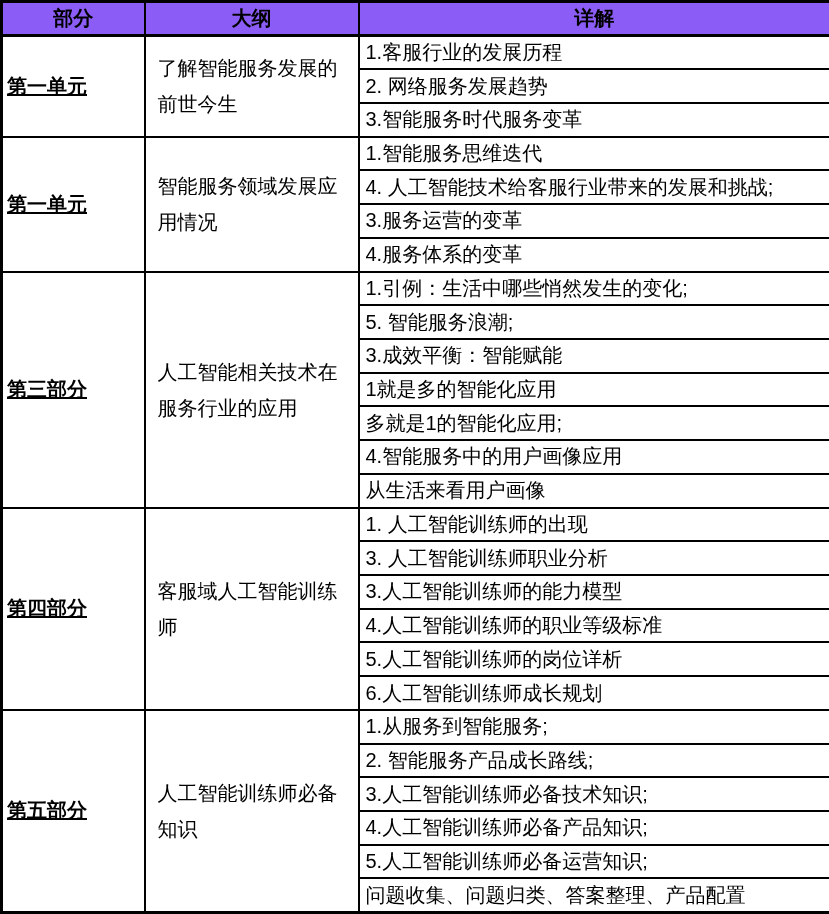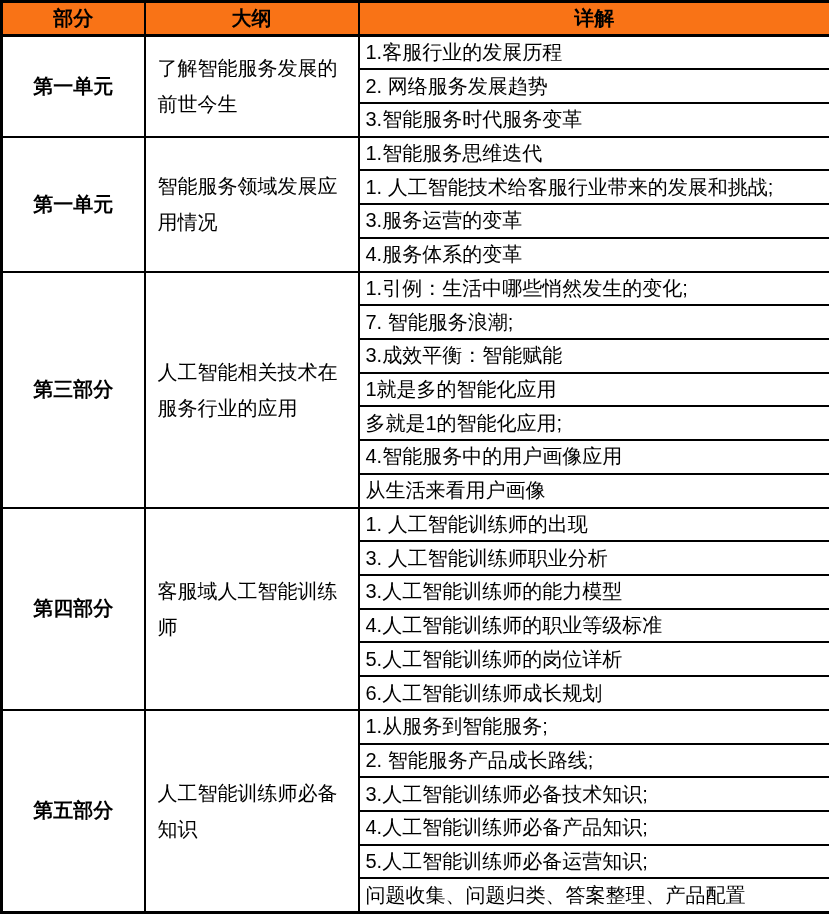--- a/index.html
+++ b/index.html
@@ -27,35 +27,36 @@
 
   table.outline-table th,
   table.outline-table td {
     border: 2px solid #000000;
     font-size: 20px;
     overflow: hidden;
   }
 
   
   table.outline-table thead th {
-    background: #f97316;
+    background: #8b5cf6;
     font-weight: bold;
     text-align: center;
     vertical-align: middle;
     height: 34px;
     border-bottom: 3px solid #000000;
     padding: 2px 4px;
   }
 
   
   td.part-cell {
     font-weight: bold;
-    text-align: center;
+    text-align: left;
     vertical-align: middle;
     padding: 0 4px;
+    text-decoration: underline;
   }
 
   
   td.outline-cell {
     font-weight: normal;
     vertical-align: middle;
     line-height: 1.8;
     padding: 0 12px;
   }
 
@@ -104,36 +105,36 @@
       <tr>
           <td class="detail-cell">3.智能服务时代服务变革</td>
         </tr>
 
       <tr>
         <td class="part-cell" rowspan="4">第一单元</td>
         <td class="outline-cell" rowspan="4">智能服务领域发展应用情况</td>
         <td class="detail-cell">1.智能服务思维迭代</td>
       </tr>
       <tr>
-          <td class="detail-cell">1. 人工智能技术给客服行业带来的发展和挑战;</td>
+          <td class="detail-cell">4. 人工智能技术给客服行业带来的发展和挑战;</td>
         </tr>
       <tr>
           <td class="detail-cell">3.服务运营的变革</td>
         </tr>
       <tr>
           <td class="detail-cell">4.服务体系的变革</td>
         </tr>
 
       <tr>
         <td class="part-cell" rowspan="7">第三部分</td>
         <td class="outline-cell" rowspan="7">人工智能相关技术在服务行业的应用</td>
         <td class="detail-cell">1.引例：生活中哪些悄然发生的变化;</td>
       </tr>
       <tr>
-          <td class="detail-cell">7. 智能服务浪潮;</td>
+          <td class="detail-cell">5. 智能服务浪潮;</td>
         </tr>
       <tr>
           <td class="detail-cell">3.成效平衡：智能赋能</td>
         </tr>
       <tr>
           <td class="detail-cell">1就是多的智能化应用</td>
         </tr>
       <tr>
           <td class="detail-cell">多就是1的智能化应用;</td>
         </tr>

